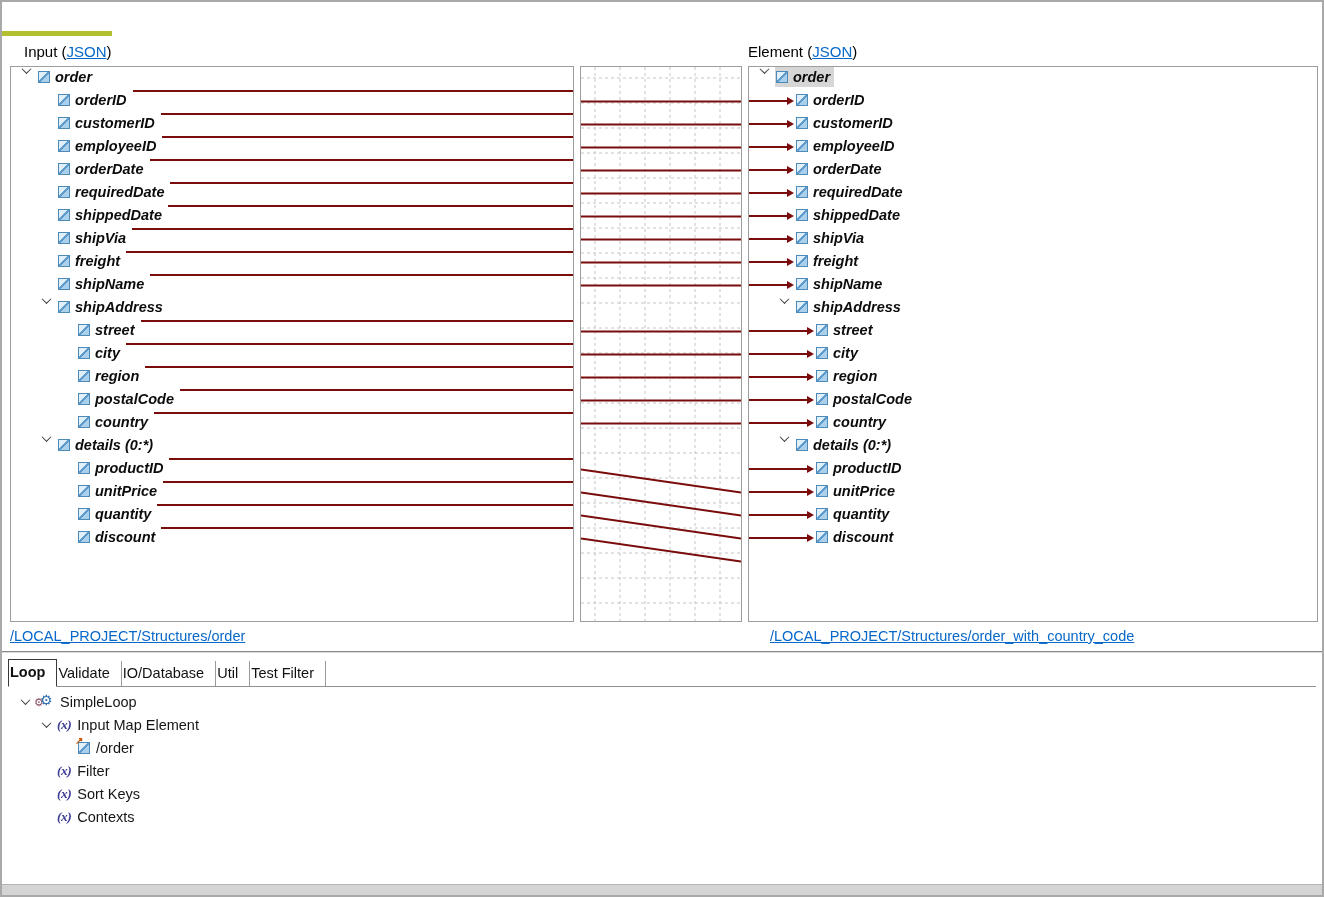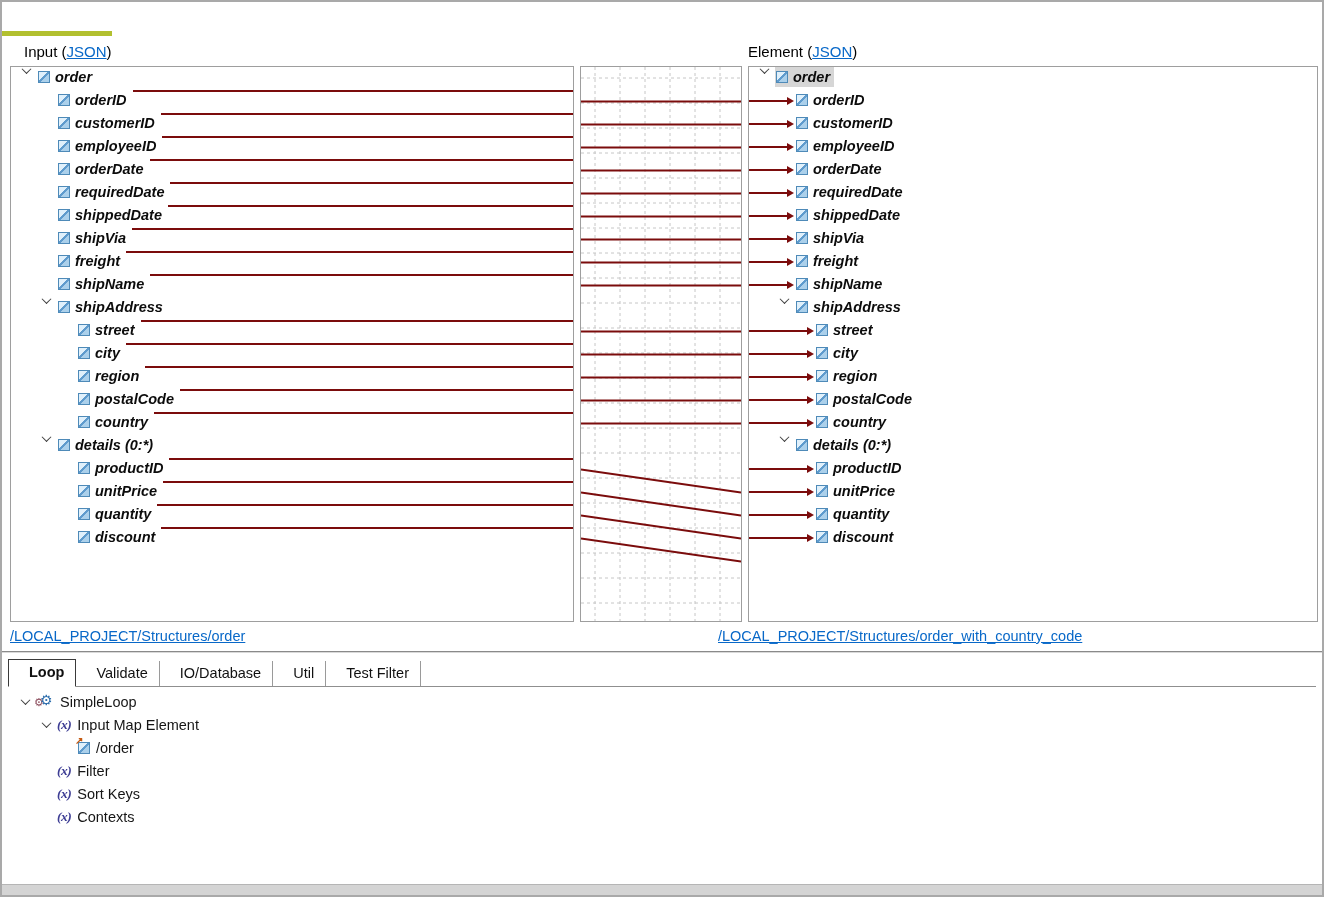--- a/index.html
+++ b/index.html
@@ -52,21 +52,21 @@
   .tlabel.plain { font-style:normal; font-weight:normal; color:#111; }
   .mapline { flex:1 1 auto; height:2px; background:var(--maroon,#7b0c0c); margin-left:2px; }
   .oarrow { position:absolute; left:0; top:10px; height:2px; background:var(--maroon,#7b0c0c); }
   .oarrow::after { content:''; position:absolute; right:-7px; top:-3px;
                    border-left:7px solid var(--maroon,#7b0c0c); border-top:4px solid transparent; border-bottom:4px solid transparent; }
 
   
   .h-divider { position:absolute; top:649px; left:0; right:0; height:3px; border-top:1px solid #8a8a8a; border-bottom:1px solid #ffffff; background:#d9d9d9; }
   .btabs { position:absolute; top:656px; left:6px; right:6px; height:29px; display:flex; align-items:flex-end;
            border-bottom:1px solid #8f8f8f; }
-  .btab { font-size:14.5px; color:#111; padding:4px 11px 5px 20px; border-right:1px solid #9a9a9a; background:#fff; margin-bottom:0;text-align:center; }
+  .btab { font-size:14.5px; color:#111; padding:4px 11px 5px 1px; border-right:1px solid #9a9a9a; background:#fff; margin-bottom:0;text-align:center; }
   .btab.active { font-weight:bold; border:1px solid #3a3a3a; border-bottom:1px solid #fff; margin-bottom:-1px; padding-bottom:6px; }
 
   
   #bottom-tree { position:absolute; top:688px; left:6px; right:6px; height:192px; }
   .brow { display:flex; align-items:center; height:23px; font-size:14.5px; color:#151515; }
   .bicon { flex:none; margin-right:6px; display:inline-flex; align-items:center; }
   .fx-icon { font-family:"Liberation Serif", serif; font-style:italic; font-weight:bold;
              color:#3d3d94; font-size:13.5px; letter-spacing:-0.5px; }
   .gears-icon { position:relative; width:18px; height:16px; }
   .gears-icon .g1 { position:absolute; left:-2px; top:2px; font-size:11px; color:#8a4a5a; }
@@ -472,21 +472,21 @@
         <div class="oarrow" style="width: 58px;"></div>
         <span class="chevsp"></span>
         <span class="tbody">
           <span class="ficon"></span>
           <span class="tlabel">discount</span>
         </span>
       </div>
     </div>
 
   <div class="footer-link" style="left:8px">/LOCAL_PROJECT/Structures/order</div>
-  <div class="footer-link" style="left:716px">/LOCAL_PROJECT/Structures/order_with_country_code</div>
+  <div class="footer-link" style="left:768px">/LOCAL_PROJECT/Structures/order_with_country_code</div>
 
   <div class="h-divider"></div>
 
   <div class="btabs" id="bottom-tabs">
       <span class="btab active">Loop</span>
       <span class="btab">Validate</span>
       <span class="btab">IO/Database</span>
       <span class="btab">Util</span>
       <span class="btab">Test Filter</span>
     </div>

